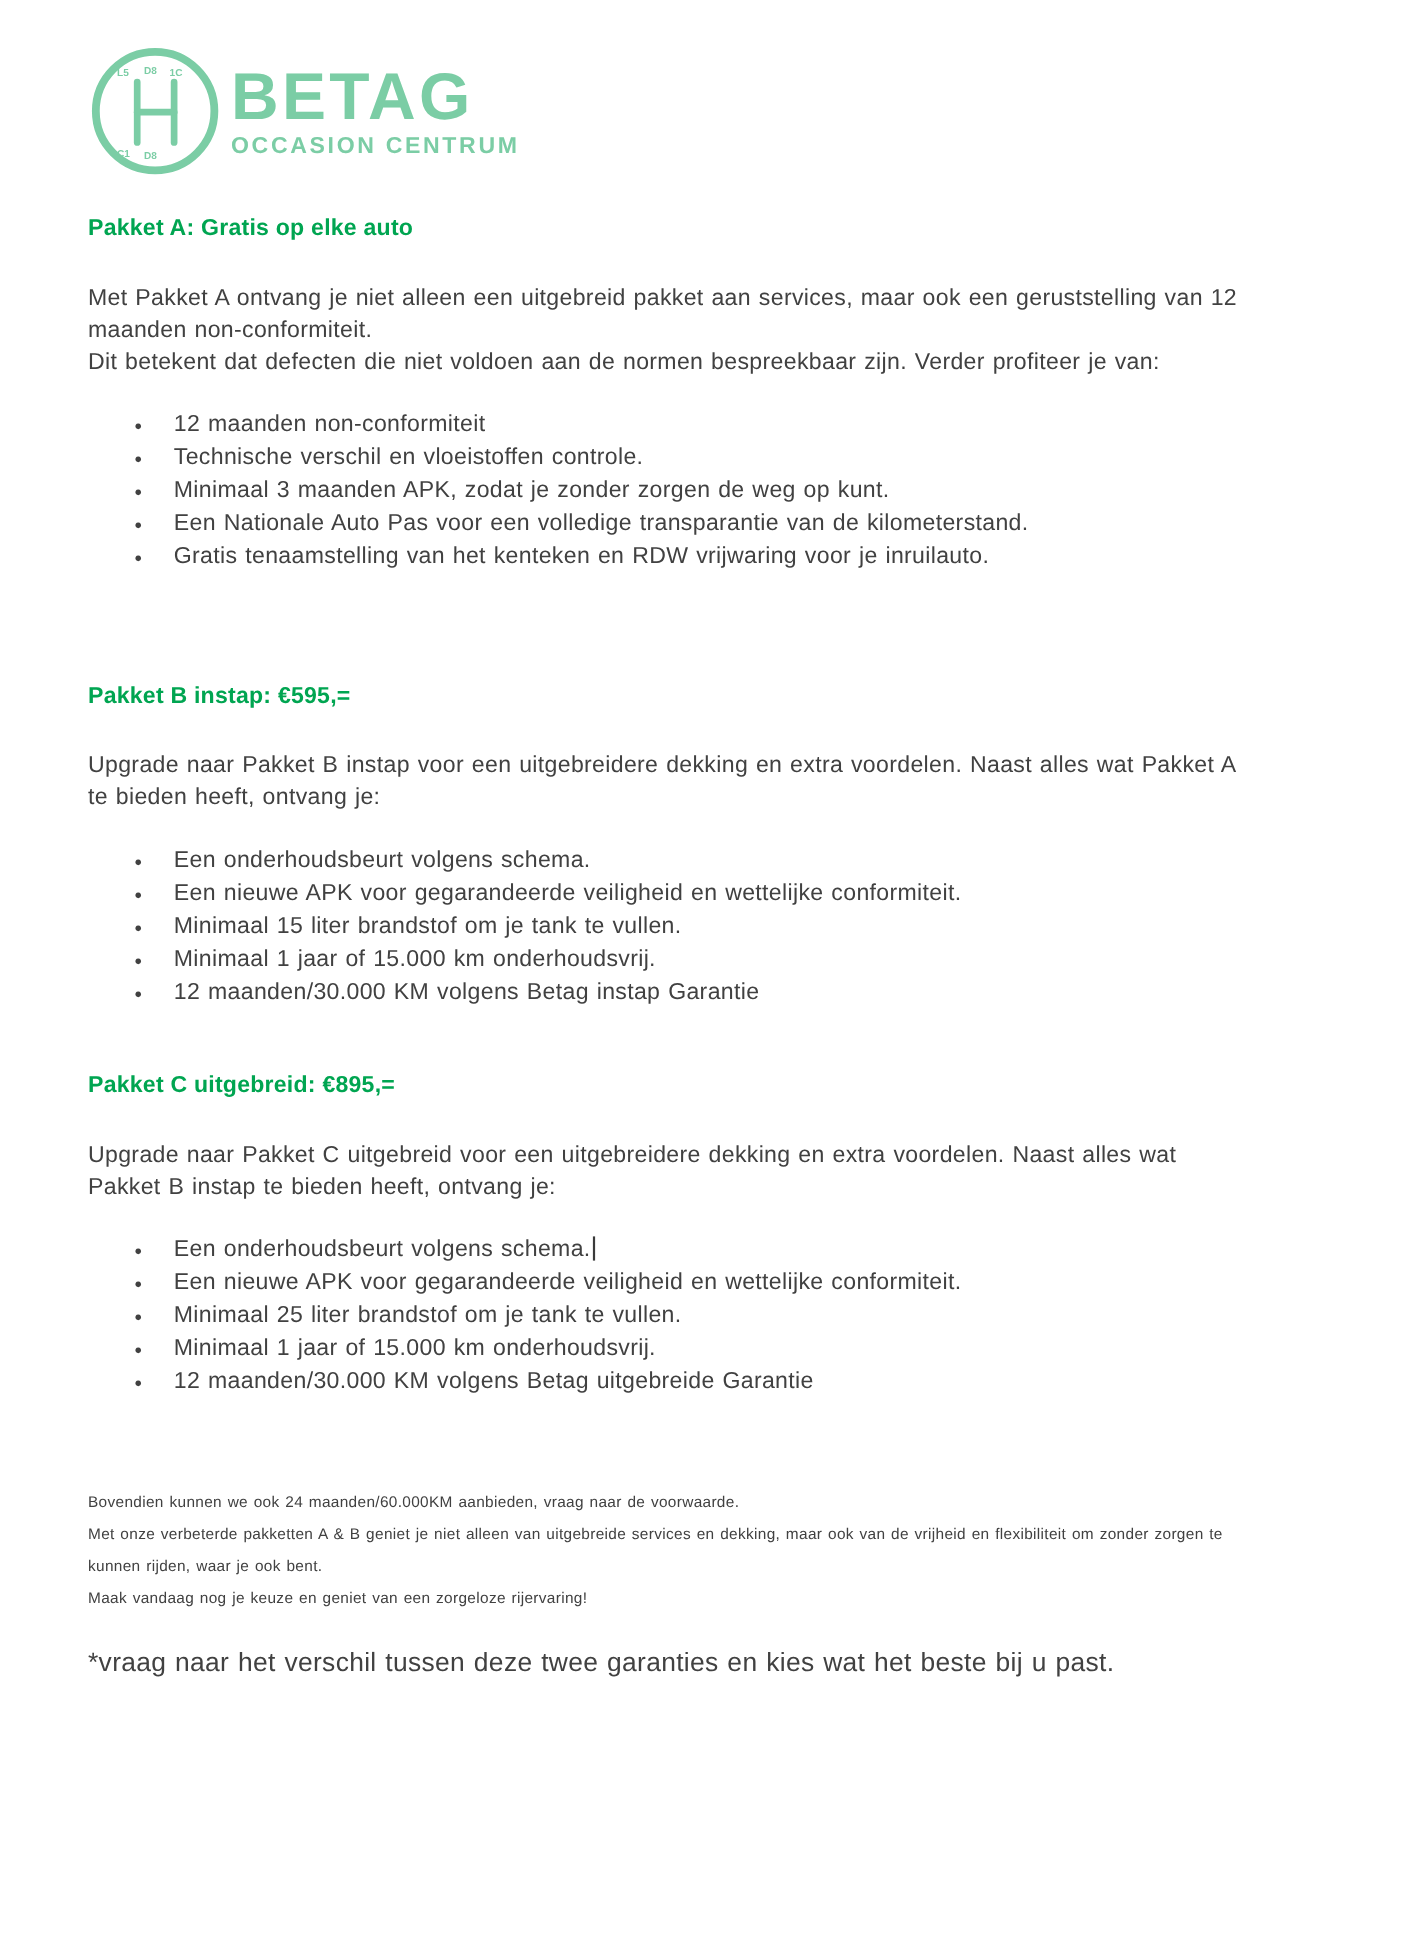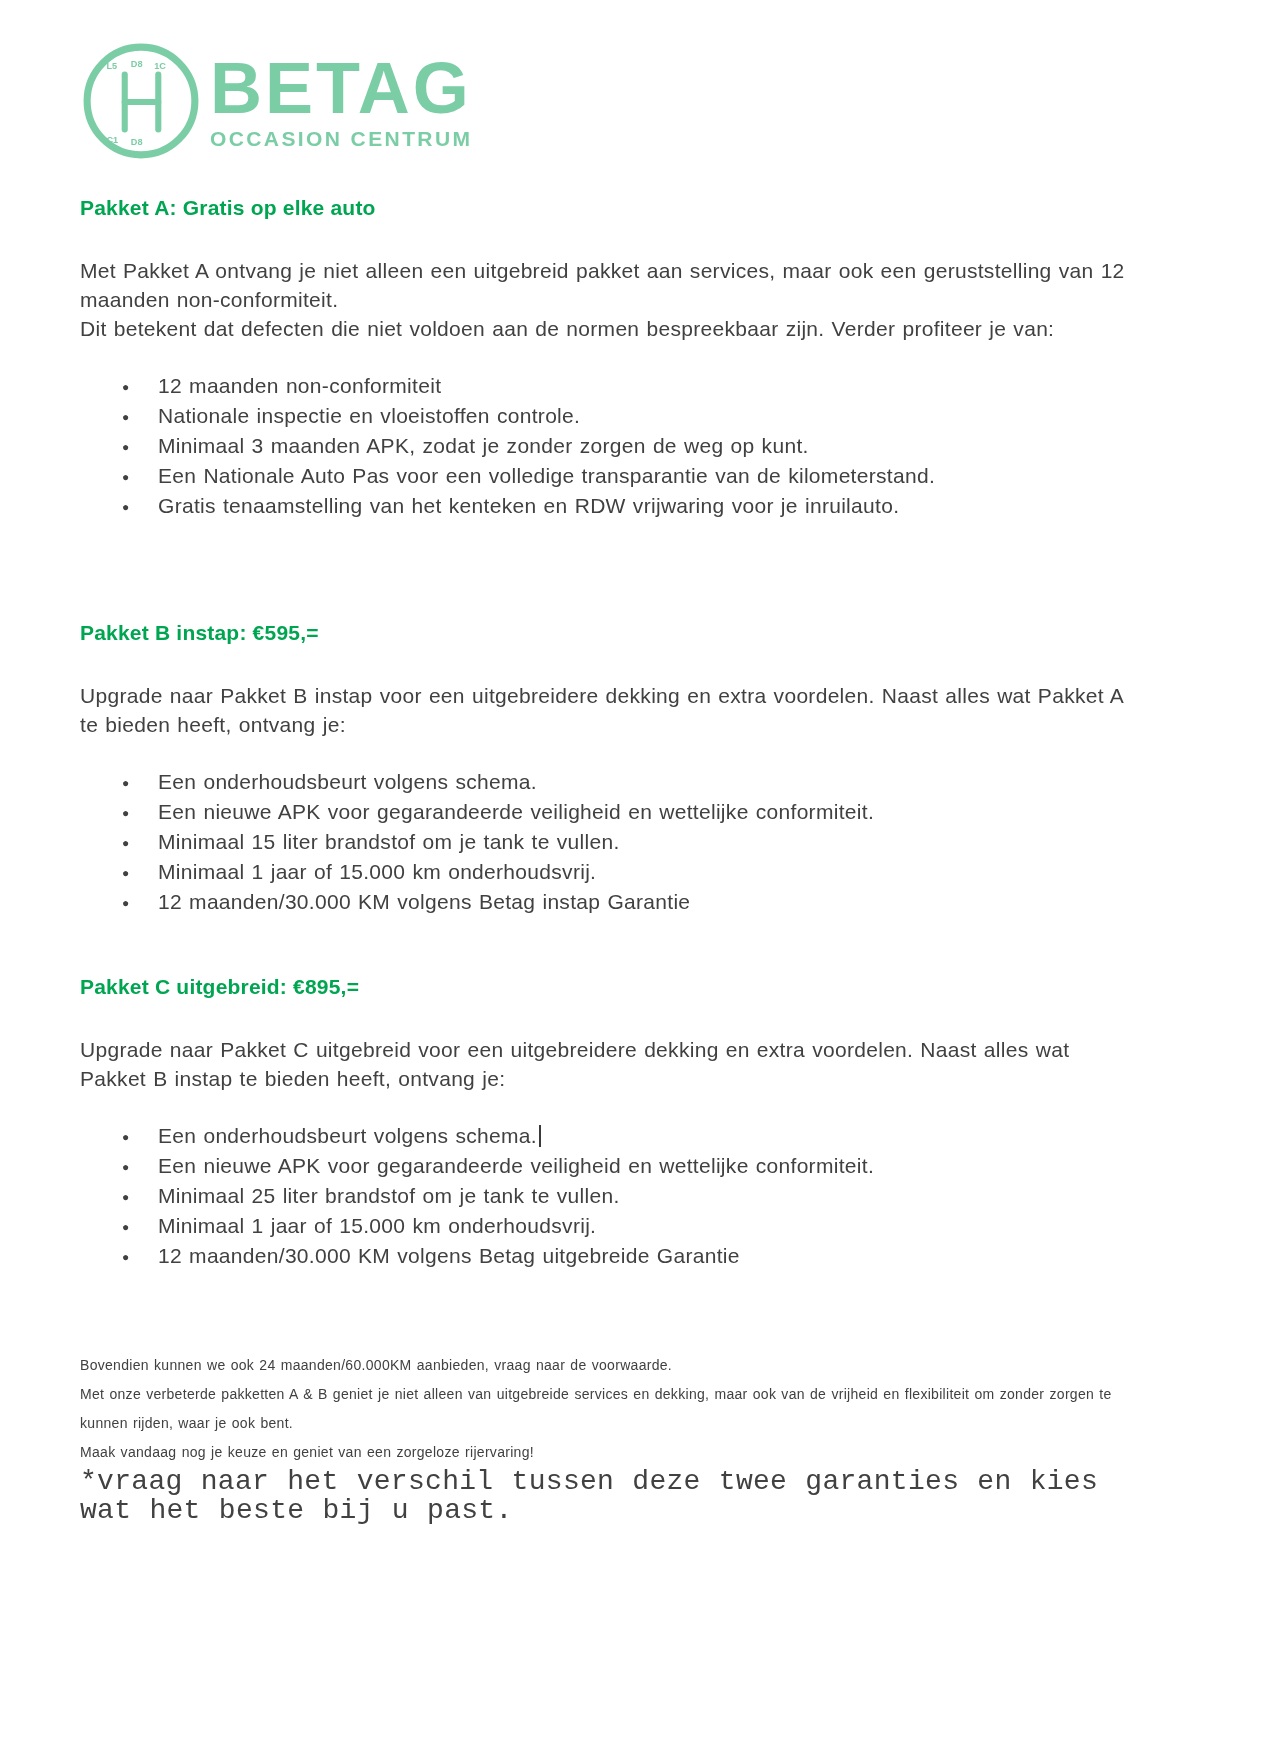--- a/index.html
+++ b/index.html
@@ -17,21 +17,21 @@
 
   
   .logo {
     display: flex;
     align-items: center;
     margin-bottom: 34px;
   }
   .logo-icon { width: 122px; height: 122px; flex: 0 0 auto; }
   .logo-text { margin-left: 8px; }
   .brand {
-    font-size: 72px;
+    font-size: 60px;
     font-weight: 700;
     letter-spacing: 3px;
     line-height: 1;
     color: #7bcda5;
   }
   .subtitle {
     font-size: 21px;
     font-weight: 700;
     letter-spacing: 2.4px;
     margin-top: 3px;
@@ -91,26 +91,26 @@
     margin-top: 80px;
     max-width: 1060px;
   }
   .closing-line {
     font-size: 14px;
     line-height: 29px;
     letter-spacing: 0.3px;
     word-spacing: 1px;
   }
   .footnote {
-    font-size: 28px;
+    margin-top: 30px;
+    font-size: 24px;
     line-height: 29px;
     letter-spacing: 0.3px;
     word-spacing: 1px;
     max-width: 1060px;
-    font-family: Liberation Mono, monospace;
   }
 </style>
 </head>
 <body>
 
 <div class="page">
 
   <header class="logo">
     <svg class="logo-icon" viewBox="0 0 120 120" aria-hidden="true">
       <circle cx="60" cy="60" r="53" fill="none" stroke="#7bcda5" stroke-width="7"></circle>
@@ -135,21 +135,21 @@
 
   <main class="doc-body">
       <section>
         <h2 class="section-heading">Pakket A: Gratis op elke auto</h2>
         <div class="intro">
           <p class="intro-line">Met Pakket A ontvang je niet alleen een uitgebreid pakket aan services, maar ook een geruststelling van 12 maanden non-conformiteit.</p>
           <p class="intro-line">Dit betekent dat defecten die niet voldoen aan de normen bespreekbaar zijn. Verder profiteer je van:</p>
         </div>
         <ul class="bullets">
           <li class="bullet">12 maanden non-conformiteit</li>
-          <li class="bullet">Nationale inspectie en vloeistoffen controle.</li>
+          <li class="bullet">Technische verschil en vloeistoffen controle.</li>
           <li class="bullet">Minimaal 3 maanden APK, zodat je zonder zorgen de weg op kunt.</li>
           <li class="bullet">Een Nationale Auto Pas voor een volledige transparantie van de kilometerstand.</li>
           <li class="bullet">Gratis tenaamstelling van het kenteken en RDW vrijwaring voor je inruilauto.</li>
         </ul>
       </section>
       <section>
         <h2 class="section-heading">Pakket B instap: €595,=</h2>
         <div class="intro">
           <p class="intro-line">Upgrade naar Pakket B instap voor een uitgebreidere dekking en extra voordelen. Naast alles wat Pakket A te bieden heeft, ontvang je:</p>
         </div>

